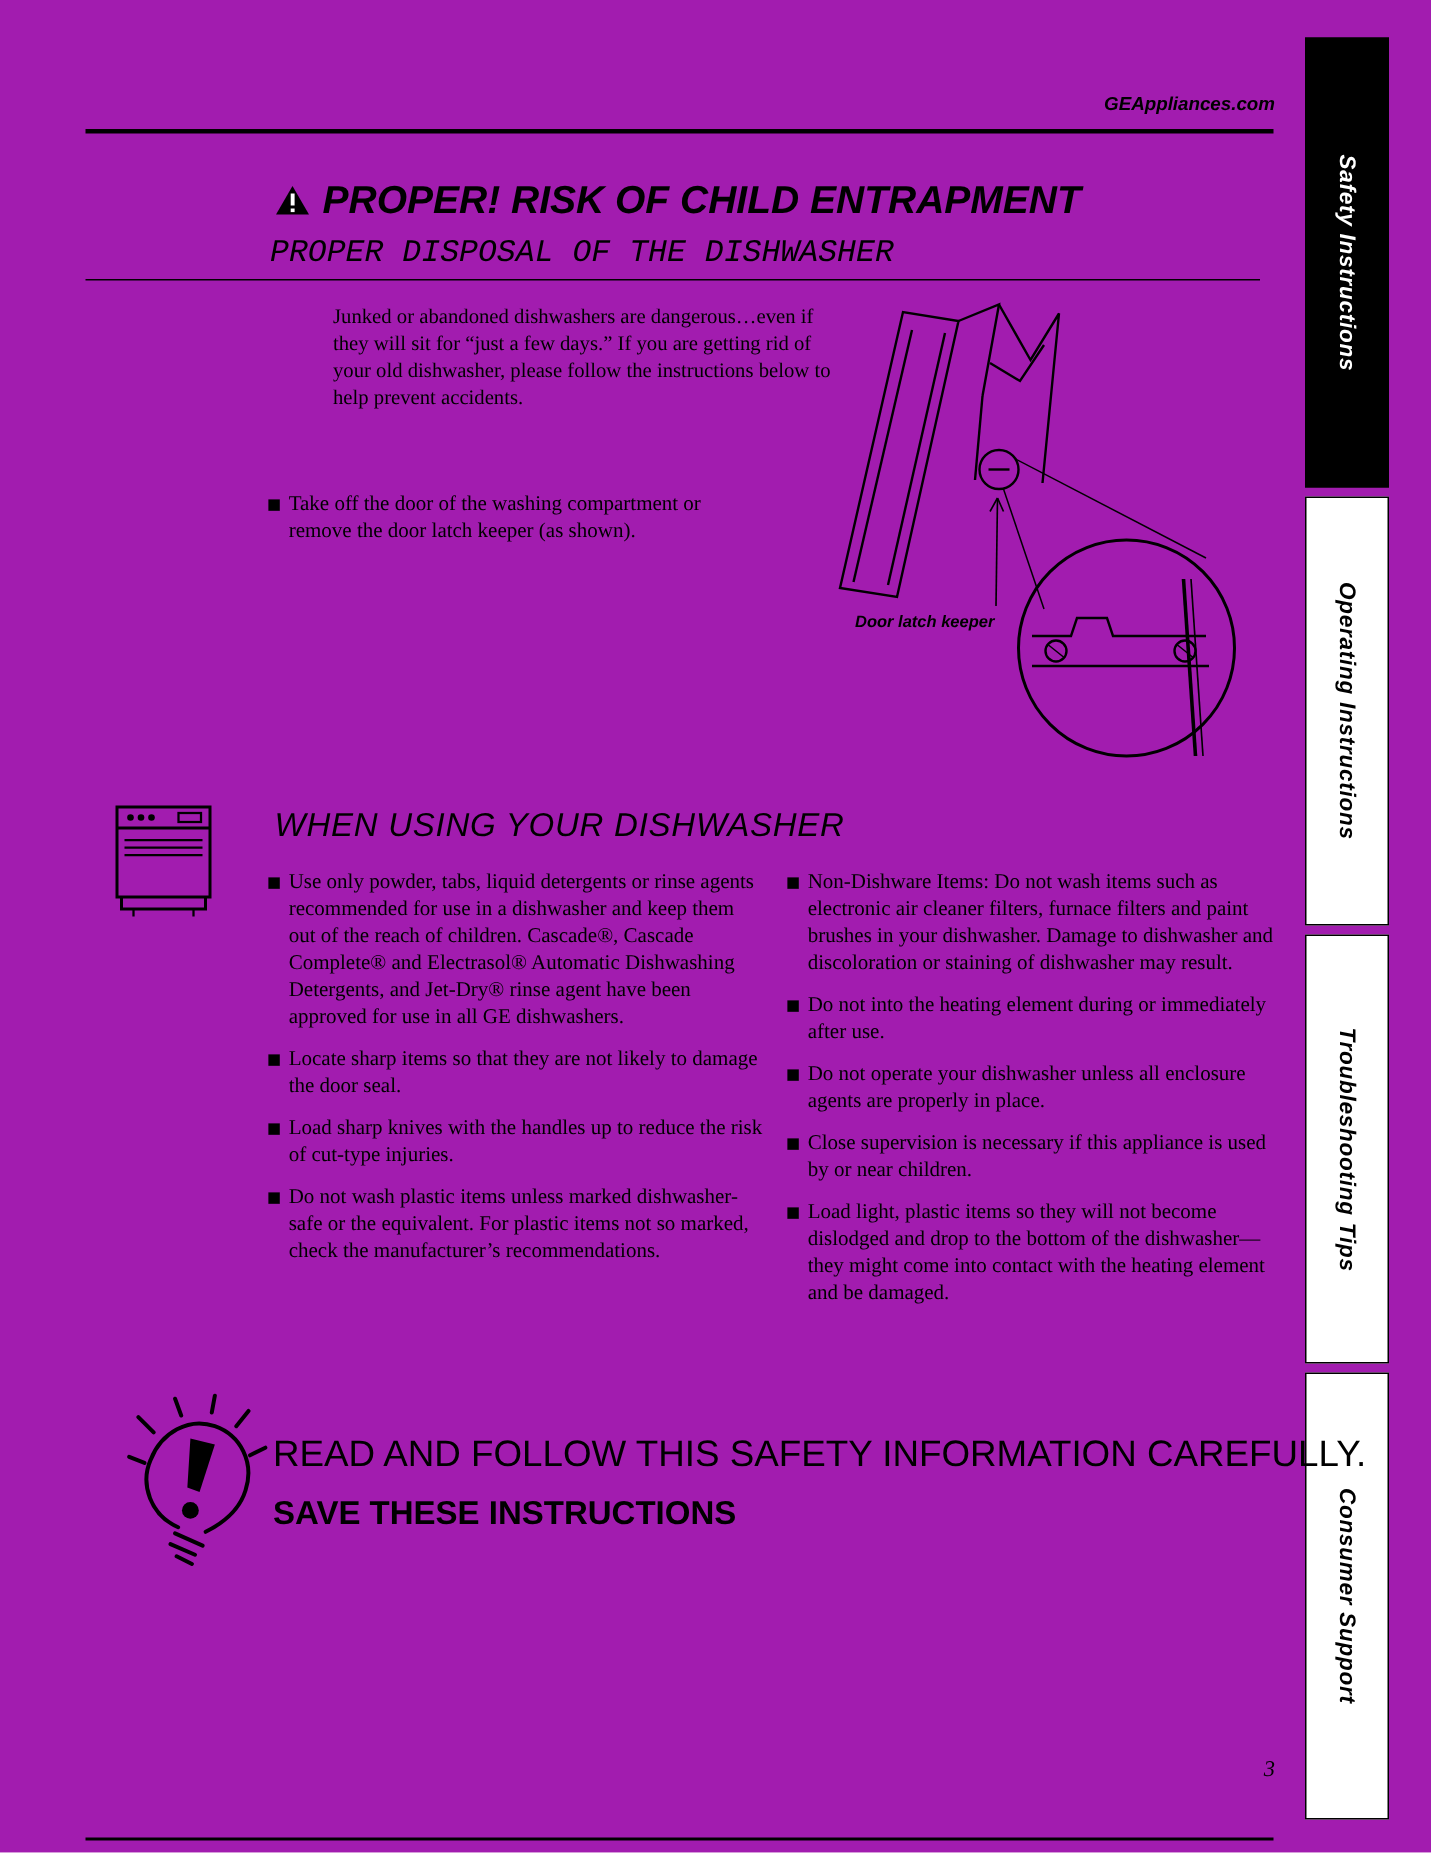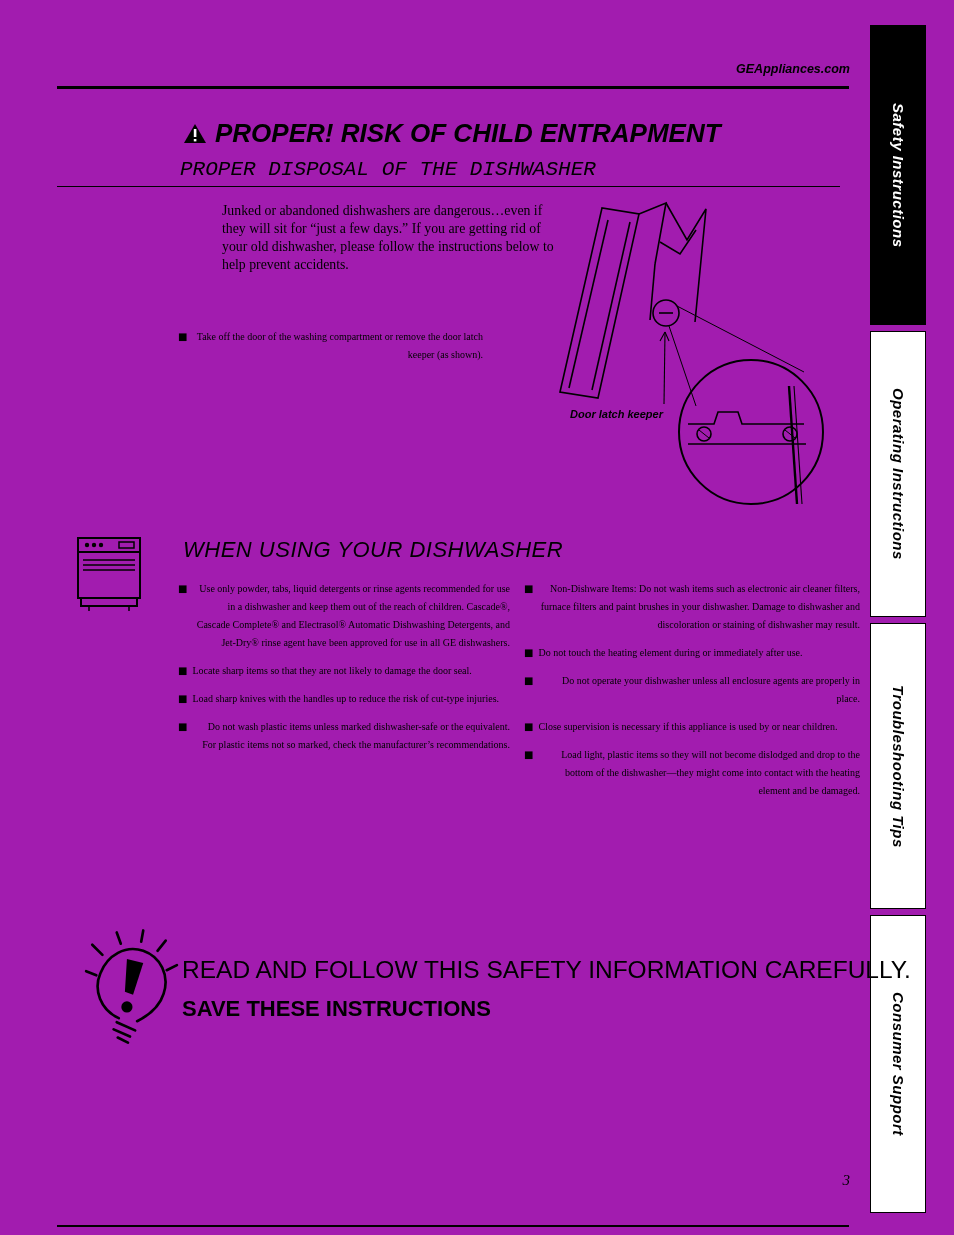--- a/index.html
+++ b/index.html
@@ -56,21 +56,21 @@
   .subheading {
     position:absolute; left:178px; top:299px; width:340px;
     font-family:"Liberation Sans", sans-serif; font-weight:bold; font-style:italic;
     font-size:13.8px;
   }
   .warn-bullets { position:absolute; left:178px; top:328px; width:305px; }
 
   
   .bullet-item { display:flex; margin-bottom:10px; }
   .bullet-marker { flex:0 0 auto; font-size:10px; line-height:18px; margin-right:5px; font-family:"DejaVu Sans", sans-serif; }
-  .bullet-text { font-size:10px; line-height:18px;text-align:right; }
+  .bullet-text { font-size:14px; line-height:18px; }
 
   
   .door-fig { position:absolute; left:538px; top:200px; width:300px; height:310px; }
   .fig-caption-text {
     font-family:"Liberation Sans", sans-serif; font-weight:bold; font-style:italic;
     font-size:11px; fill:#000;
   }
 
   
   .dw-icon { position:absolute; left:74px; top:532px; width:72px; height:80px; }
@@ -197,21 +197,21 @@
         <span class="bullet-text">Do not wash plastic items unless marked dishwasher-safe or the equivalent. For plastic items not so marked, check the manufacturer’s recommendations.</span>
       </div>
     </div>
   <div class="col-right">
       <div class="bullet-item">
         <span class="bullet-marker">■</span>
         <span class="bullet-text">Non-Dishware Items: Do not wash items such as electronic air cleaner filters, furnace filters and paint brushes in your dishwasher. Damage to dishwasher and discoloration or staining of dishwasher may result.</span>
       </div>
       <div class="bullet-item">
         <span class="bullet-marker">■</span>
-        <span class="bullet-text">Do not touch the heating element during or immediately after use.</span>
+        <span class="bullet-text">Do not into the heating element during or immediately after use.</span>
       </div>
       <div class="bullet-item">
         <span class="bullet-marker">■</span>
         <span class="bullet-text">Do not operate your dishwasher unless all enclosure agents are properly in place.</span>
       </div>
       <div class="bullet-item">
         <span class="bullet-marker">■</span>
         <span class="bullet-text">Close supervision is necessary if this appliance is used by or near children.</span>
       </div>
       <div class="bullet-item">

